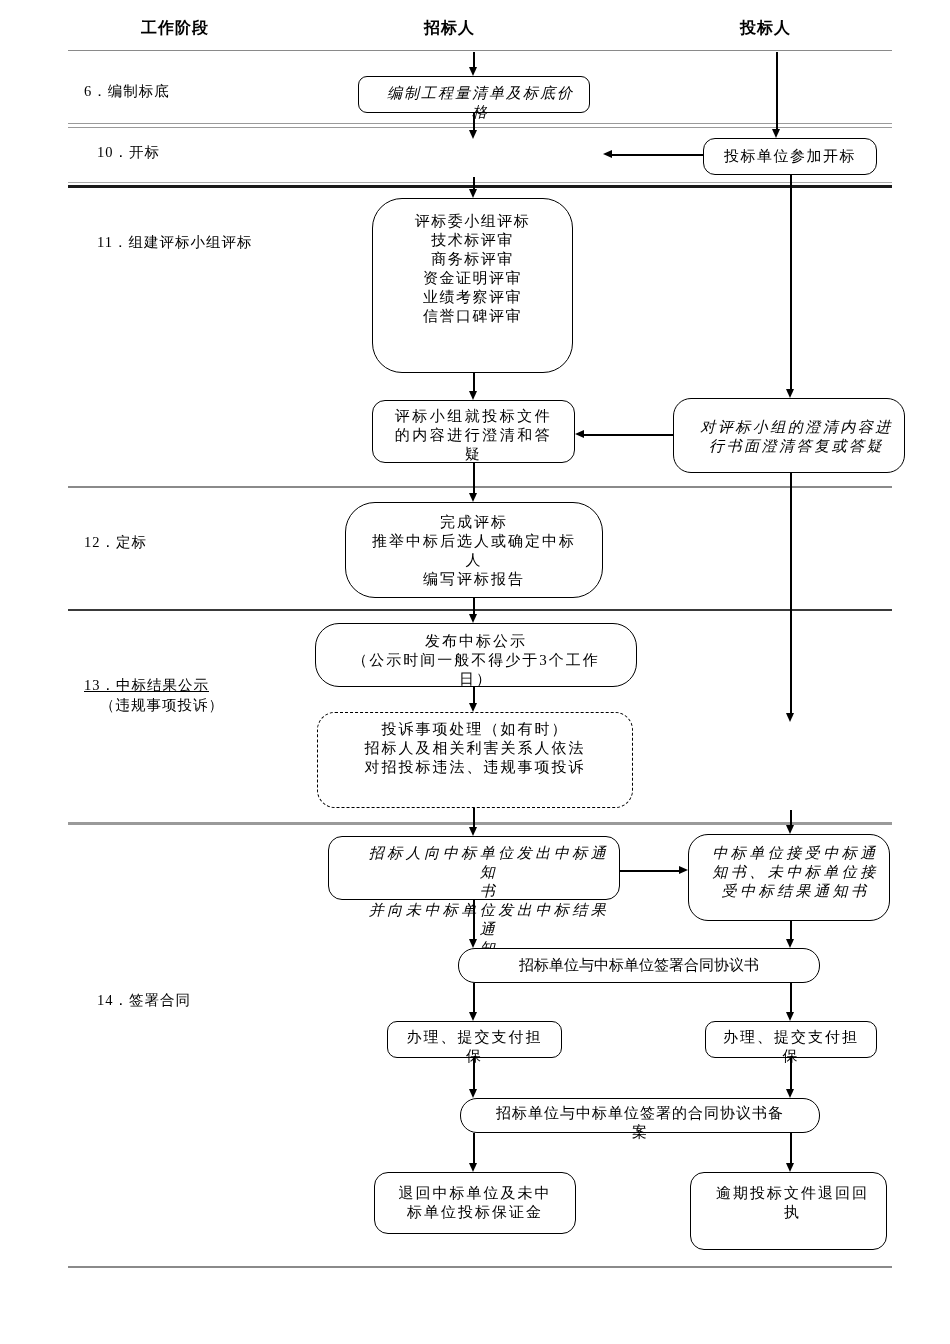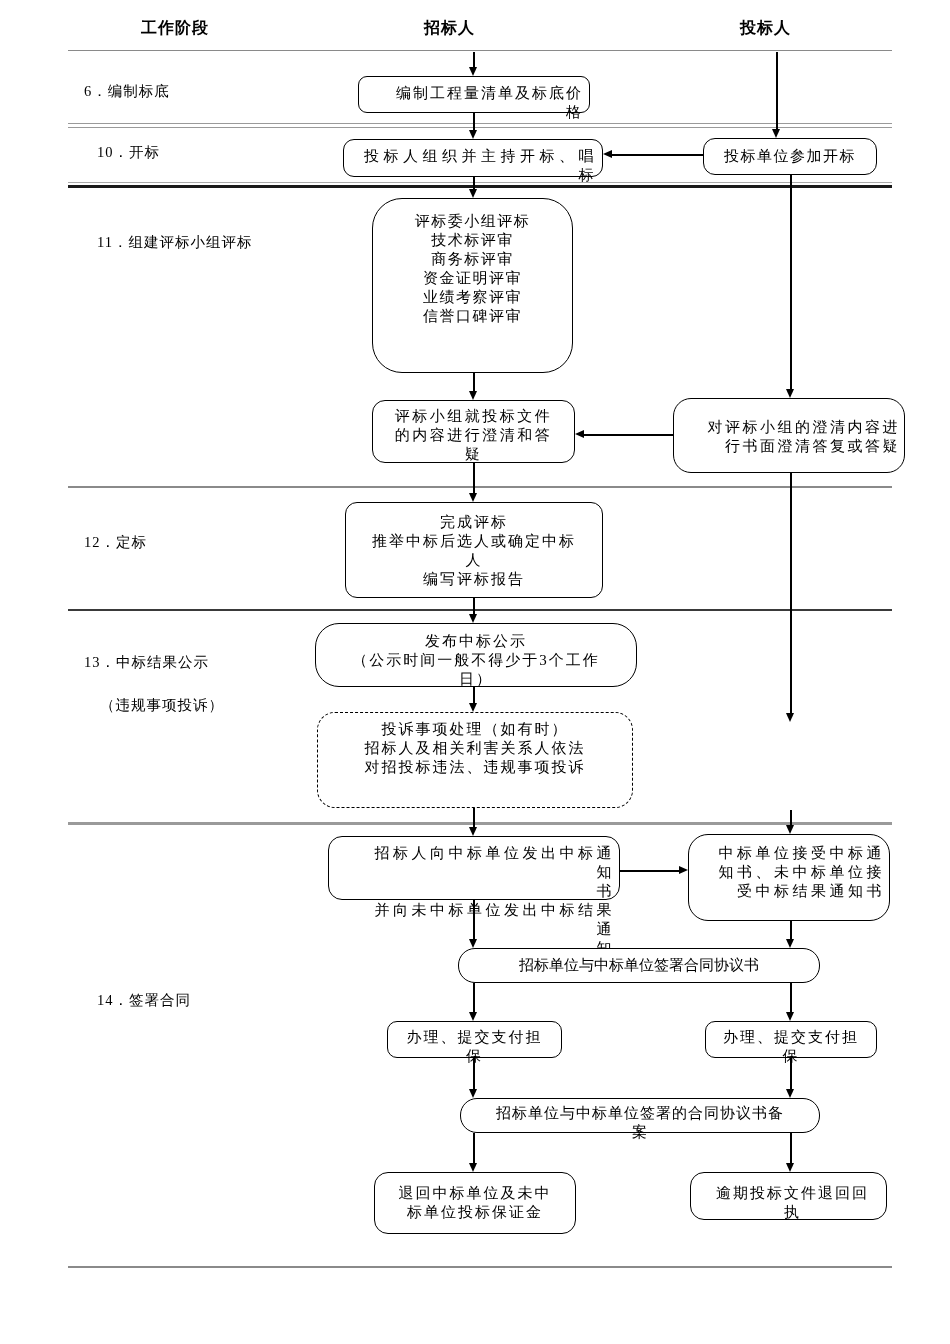--- a/index.html
+++ b/index.html
@@ -8,21 +8,21 @@
     font-family:"Liberation Serif","DejaVu Serif",serif;color:#000;overflow:hidden;
   }
   .hdr{position:absolute;font-size:16px;font-weight:bold;letter-spacing:1px;white-space:nowrap;}
   .plabel{position:absolute;font-size:14.5px;letter-spacing:1px;white-space:nowrap;}
   .box{
     position:absolute;background:#fff;border:1.6px solid #000;box-sizing:border-box;
     font-size:15px;line-height:19px;letter-spacing:2px;text-align:center;
     white-space:pre-line;overflow:visible;z-index:3;
   }
   .dashedbox{border:1.8px dashed #000;}
-  .ta-l{text-align:right;}
+  .ta-l{text-align:center;font-style:italic;}
   .divider{position:absolute;left:68px;width:824px;z-index:1;}
   .vl{position:absolute;width:1.6px;background:#000;z-index:2;}
   .hl{position:absolute;height:1.6px;background:#000;z-index:2;}
   .arr-d{position:absolute;width:0;height:0;border-left:4.5px solid transparent;border-right:4.5px solid transparent;border-top:9px solid #000;z-index:2;}
   .arr-l{position:absolute;width:0;height:0;border-top:4.5px solid transparent;border-bottom:4.5px solid transparent;border-right:9px solid #000;z-index:2;}
   .arr-r{position:absolute;width:0;height:0;border-top:4.5px solid transparent;border-bottom:4.5px solid transparent;border-left:9px solid #000;z-index:2;}
 </style>
 </head>
 <body>
 
@@ -39,42 +39,40 @@
   <div class="divider" style="top:185px;height:3px;background:#1a1a1a;"></div>
   <div class="divider" style="top:486px;height:2px;background:#8a8a8a;"></div>
   <div class="divider" style="top:609px;height:2px;background:#3a3a3a;"></div>
   <div class="divider" style="top:822px;height:3px;background:#9a9a9a;"></div>
   <div class="divider" style="top:1266px;height:2px;background:#8a8a8a;"></div>
 
   <div class="plabel" style="left:84px;top:82px;">6．编制标底</div>
   <div class="plabel" style="left:97px;top:143px;">10．开标</div>
   <div class="plabel" style="left:97px;top:233px;">11．组建评标小组评标</div>
   <div class="plabel" style="left:84px;top:533px;">12．定标</div>
-  <div class="plabel" style="left:84px;top:653px;">13．中标结果公示</div>
+  <div class="plabel" style="left:84px;top:676px;text-decoration:underline;">13．中标结果公示</div>
   <div class="plabel" style="left:100px;top:696px;">（违规事项投诉）</div>
   <div class="plabel" style="left:97px;top:991px;">14．签署合同</div>
 
   <div class="box ta-l" style="left:358px;top:76px;width:232px;height:37px;border-radius:9px;padding:7px 6px 0 19px;letter-spacing:2px;">编制工程量清单及标底价
 格</div>
 
-  <div class="box ta-l" style="left:343px;top:139px;width:260px;height:38px;border-radius:11px;padding:7px 4px 0 18px;letter-spacing:4.5px;">投标人组织并主持开标、唱
-标</div>
 
   <div class="box" style="left:372px;top:198px;width:201px;height:175px;border-radius:30px;padding:13px 4px 0 4px;letter-spacing:1.5px;">评标委小组评标
 技术标评审
 商务标评审
 资金证明评审
 业绩考察评审
 信誉口碑评审</div>
 
   <div class="box" style="left:372px;top:400px;width:203px;height:63px;border-radius:13px;padding:6px 4px 0 4px;letter-spacing:2.5px;">评标小组就投标文件
 的内容进行澄清和答
 疑</div>
 
-  <div class="box" style="left:345px;top:502px;width:258px;height:96px;border-radius:12px;padding:10px 4px 0 4px;">完成评标
+  <div class="box" style="left:345px;top:502px;width:258px;height:96px;border-radius:30px;padding:10px 4px 0 4px;">完成评标
 推举中标后选人或确定中标
 人
 编写评标报告</div>
 
   <div class="box" style="left:315px;top:623px;width:322px;height:64px;border-radius:24px;padding:8px 4px 0 4px;">发布中标公示
 （公示时间一般不得少于3个工作
 日）</div>
 
   <div class="box dashedbox" style="left:317px;top:712px;width:316px;height:96px;border-radius:18px;padding:7px 4px 0 4px;">投诉事项处理（如有时）
 招标人及相关利害关系人依法
@@ -102,21 +100,21 @@
 行书面澄清答复或答疑</div>
 
 
   <div class="box ta-l" style="left:688px;top:834px;width:202px;height:87px;border-radius:20px;padding:9px 4px 0 17px;letter-spacing:3.5px;">中标单位接受中标通
 知书、未中标单位接
 受中标结果通知书</div>
 
   <div class="box" style="left:705px;top:1021px;width:172px;height:37px;border-radius:10px;padding:6px 4px 0 4px;">办理、提交支付担
 保</div>
 
-  <div class="box" style="left:690px;top:1172px;width:197px;height:48px;border-radius:14px;padding:11px 4px 0 12px;">逾期投标文件退回回
+  <div class="box" style="left:690px;top:1172px;width:197px;height:78px;border-radius:14px;padding:11px 4px 0 12px;">逾期投标文件退回回
 执</div>
 
   <div class="vl" style="left:473px;top:52px;height:15px;"></div>
     <div class="arr-d" style="left:469px;top:67px;"></div>
   <div class="vl" style="left:473px;top:113px;height:17px;"></div>
     <div class="arr-d" style="left:469px;top:130px;"></div>
   <div class="vl" style="left:473px;top:177px;height:12px;"></div>
     <div class="arr-d" style="left:469px;top:189px;"></div>
   <div class="vl" style="left:473px;top:373px;height:18px;"></div>
     <div class="arr-d" style="left:469px;top:391px;"></div>

